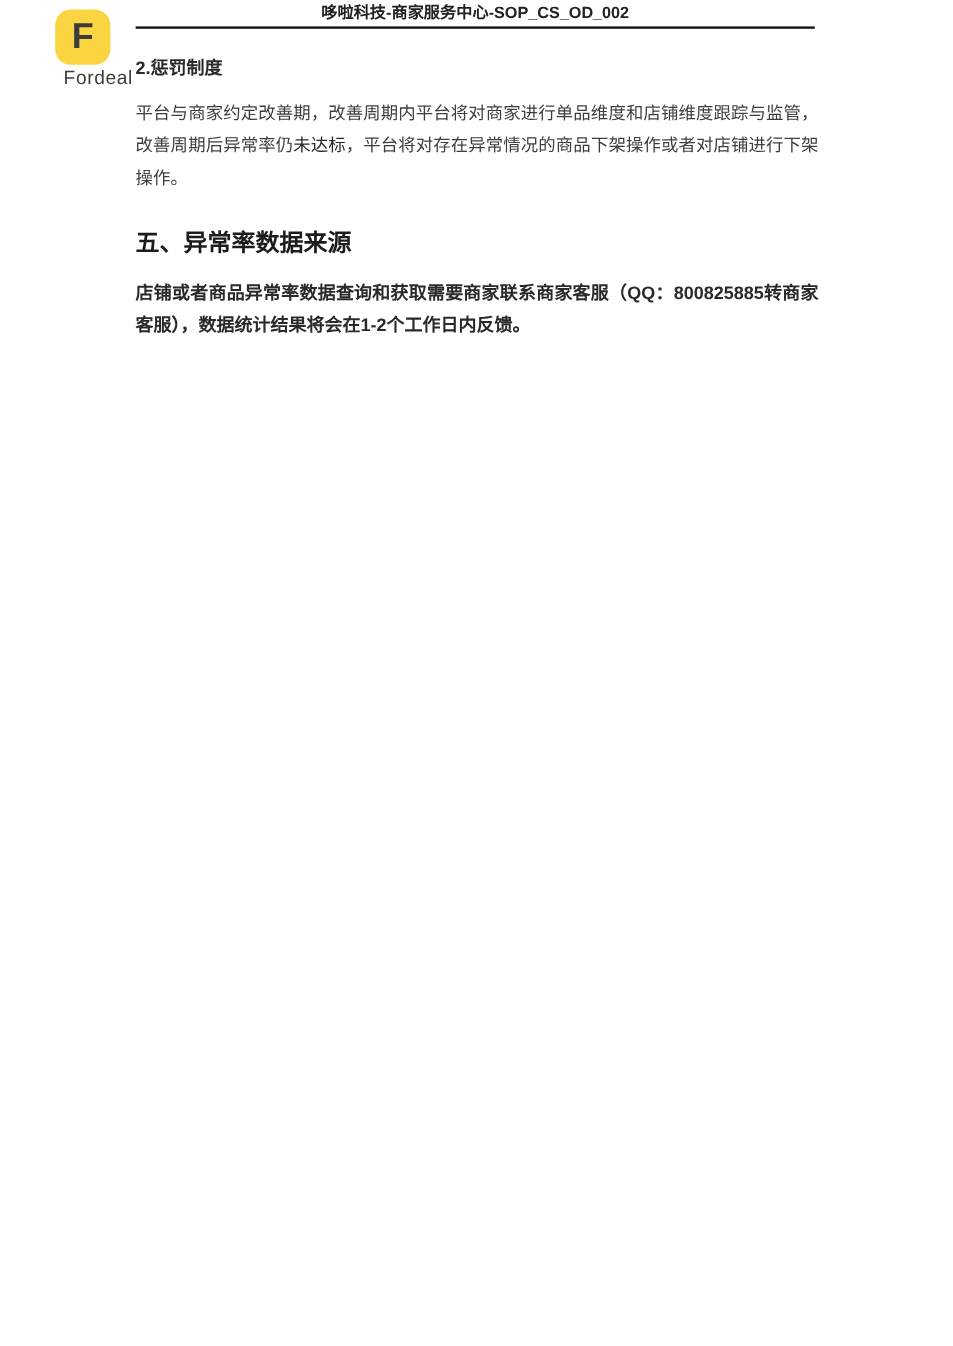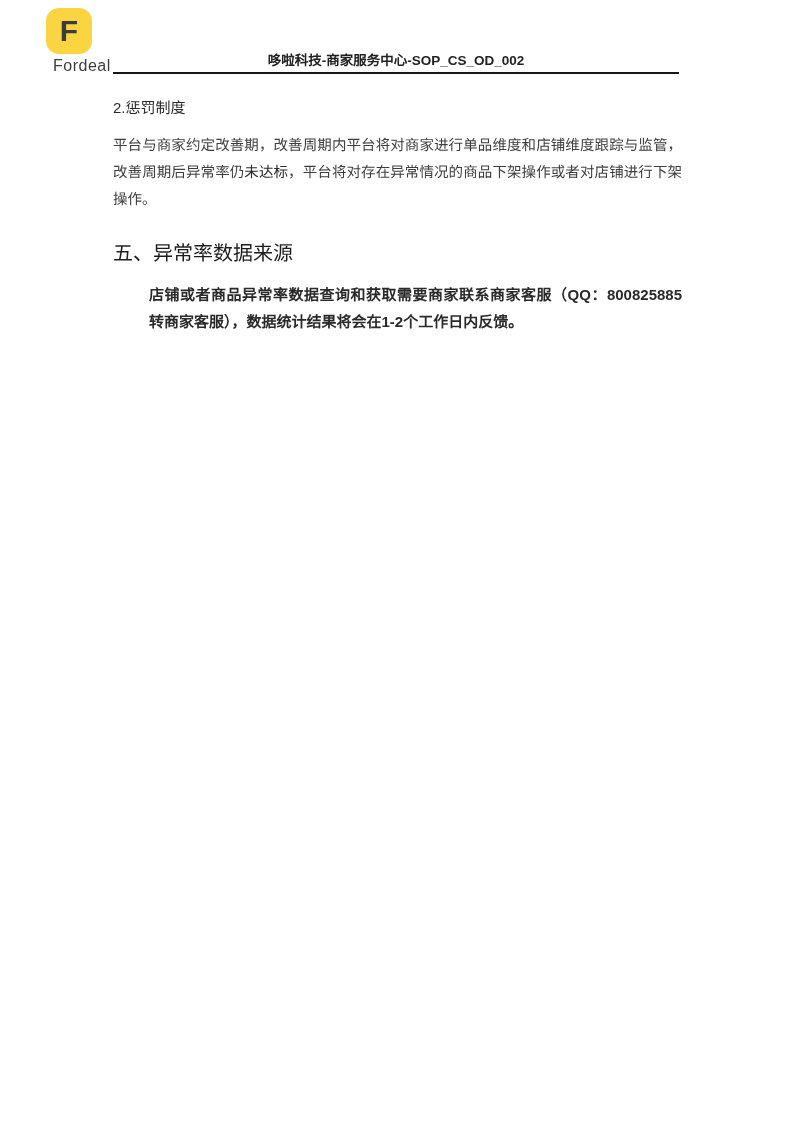--- a/index.html
+++ b/index.html
@@ -41,21 +41,20 @@
     margin-top: 3px;
     font-size: 16px;
     color: #3D3D3D;
     letter-spacing: 0.5px;
     margin-left: 20px;
   }
   
   .header-bar {
     margin-left: 113px;
     width: 566px;
-    padding-top: 50px;
     border-bottom: 2px solid #161616;
     text-align: center;
   }
   .header-title {
     font-size: 13.5px;
     font-weight: 700;
     color: #222222;
     line-height: 22px;
   }
   
@@ -66,37 +65,36 @@
   }
   .content p {
     font-size: 14.5px;
     line-height: 27px;
     margin: 12px 0;
     text-align: justify;
   }
   .content p.first { margin-top: 29px; }
   .content h3 {
     font-size: 15px;
-    font-weight: 400;
+    font-weight: 700;
     color: #2A2A2A;
     line-height: 22px;
     margin: 23px 0 13px;
   }
   .content h2 {
     font-size: 20px;
-    font-weight: 400;
+    font-weight: 700;
     color: #1C1C1C;
     line-height: 26px;
     margin: 27px 0 15px;
   }
   .content .bold-para {
     font-weight: 700;
     font-size: 15px;
     color: #2A2A2A;
-    margin-left: 36px;
   }
   .content strong { font-weight: 400; color: #2A2A2A; }
 </style>
 </head>
 <body>
 
 <div class="page">
 
   <div class="logo">
     <div class="logo-badge">F</div>

